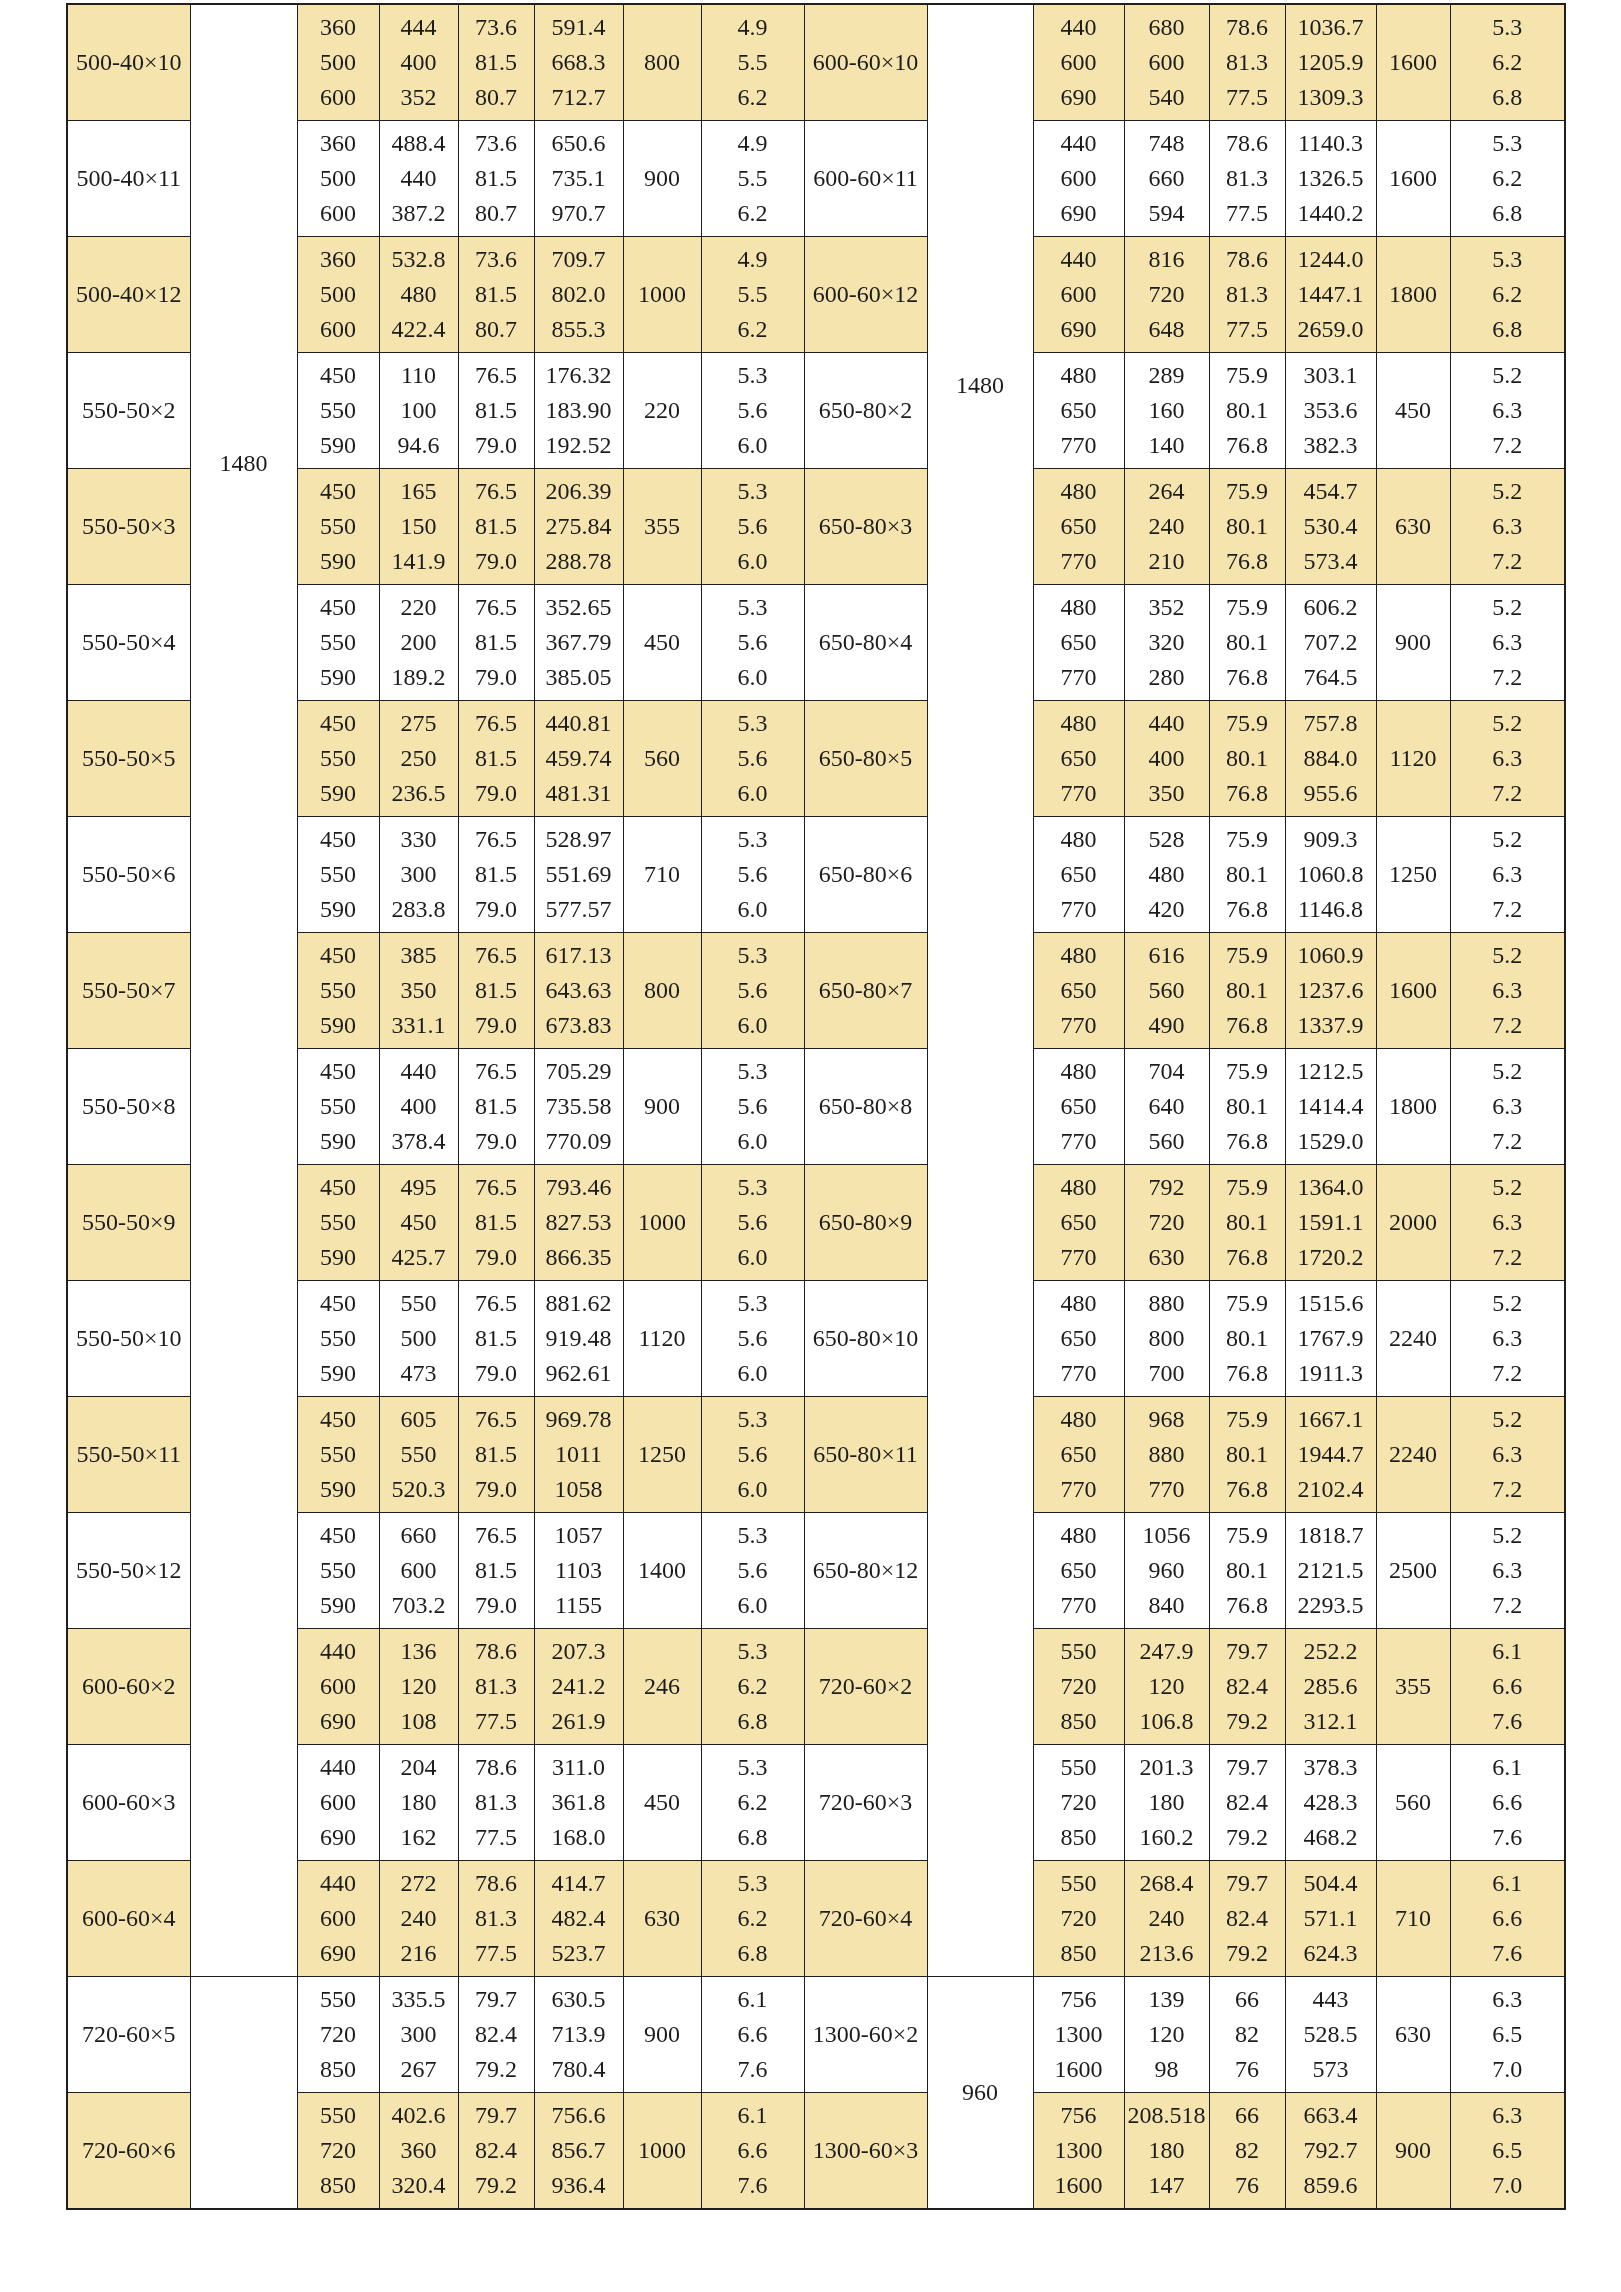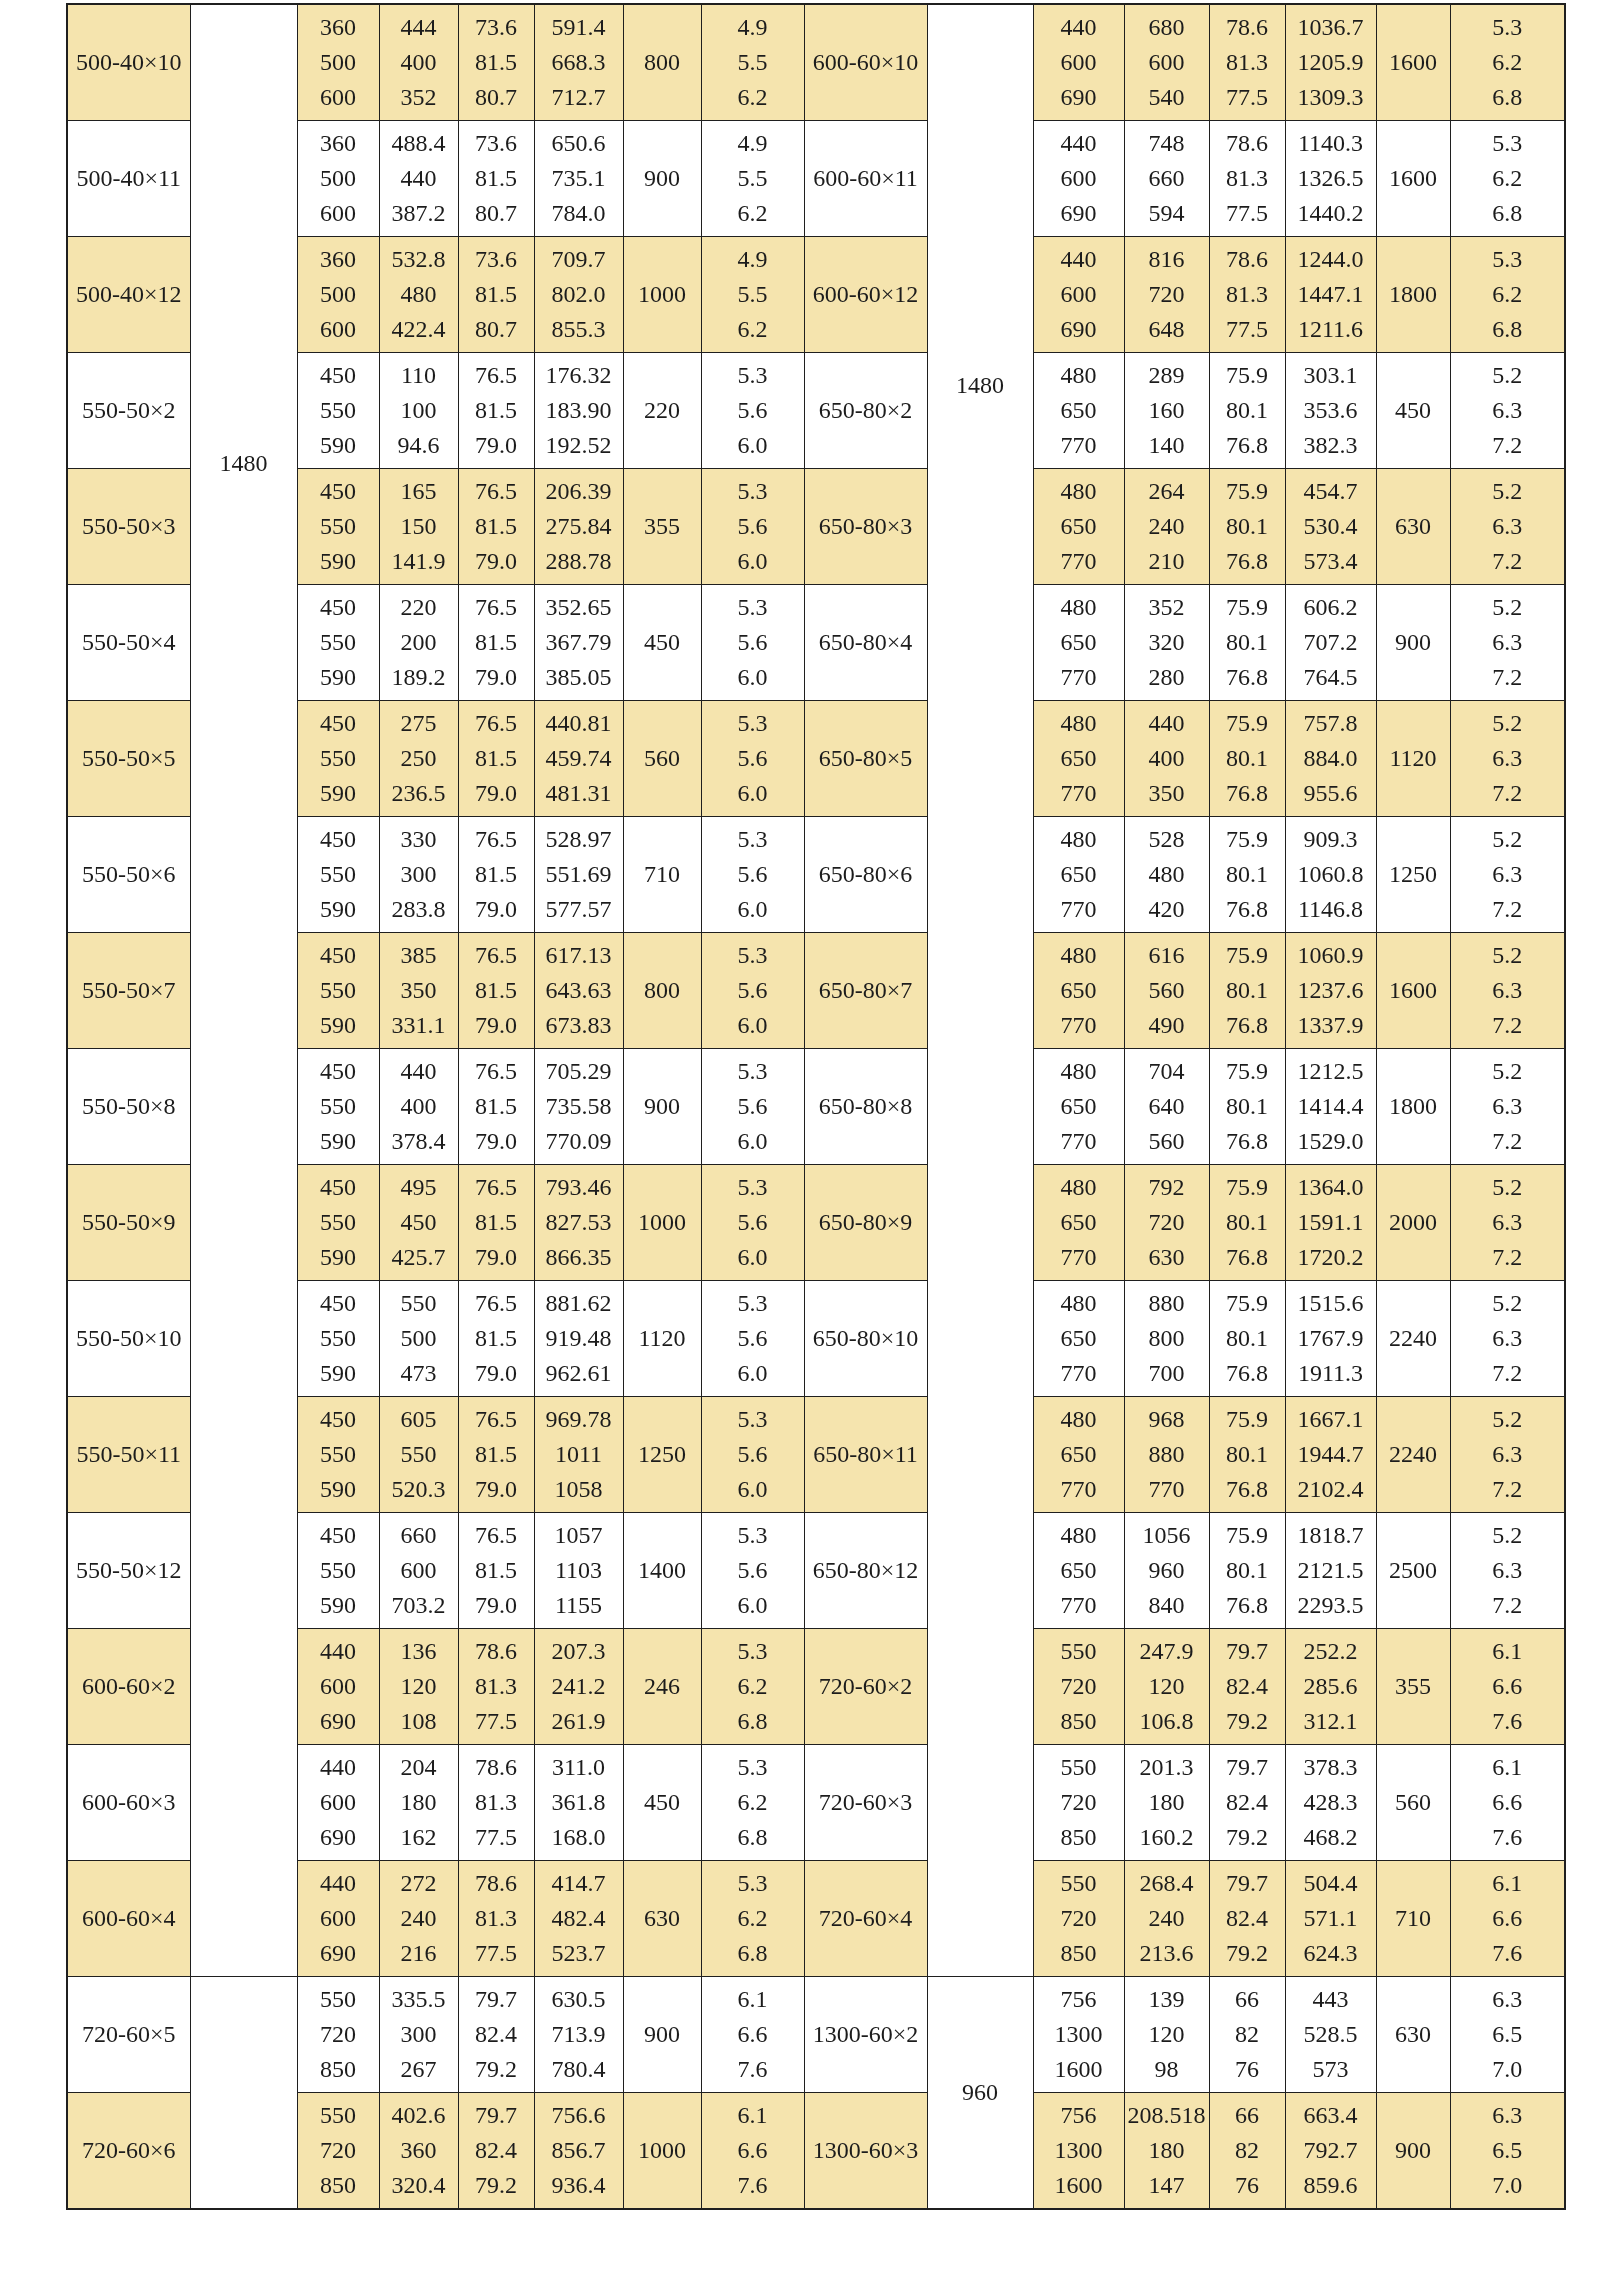--- a/index.html
+++ b/index.html
@@ -148,21 +148,21 @@
             <div class="ln">387.2</div>
           </td>
           <td>
             <div class="ln">73.6</div>
             <div class="ln">81.5</div>
             <div class="ln">80.7</div>
           </td>
           <td>
             <div class="ln">650.6</div>
             <div class="ln">735.1</div>
-            <div class="ln">784.0</div>
+            <div class="ln">970.7</div>
           </td>
           <td>900</td>
           <td>
             <div class="ln">4.9</div>
             <div class="ln">5.5</div>
             <div class="ln">6.2</div>
           </td>
           <td>600-60×11</td>
           <td>
             <div class="ln">440</div>
@@ -231,21 +231,21 @@
             <div class="ln">648</div>
           </td>
           <td>
             <div class="ln">78.6</div>
             <div class="ln">81.3</div>
             <div class="ln">77.5</div>
           </td>
           <td>
             <div class="ln">1244.0</div>
             <div class="ln">1447.1</div>
-            <div class="ln">1211.6</div>
+            <div class="ln">2659.0</div>
           </td>
           <td>1800</td>
           <td>
             <div class="ln">5.3</div>
             <div class="ln">6.2</div>
             <div class="ln">6.8</div>
           </td>
         </tr>
         <tr class="">
           <td>550-50×2</td>

